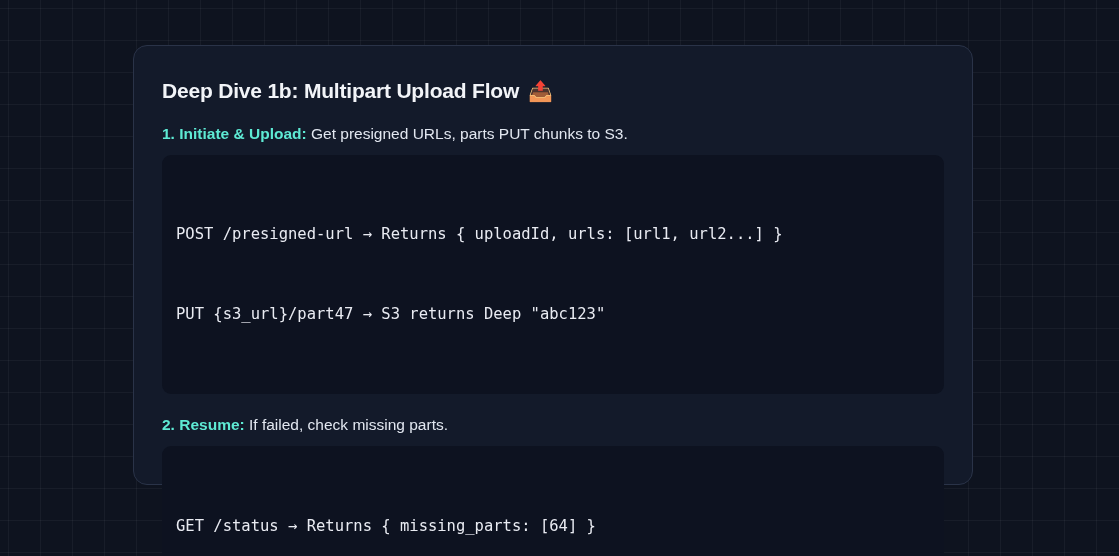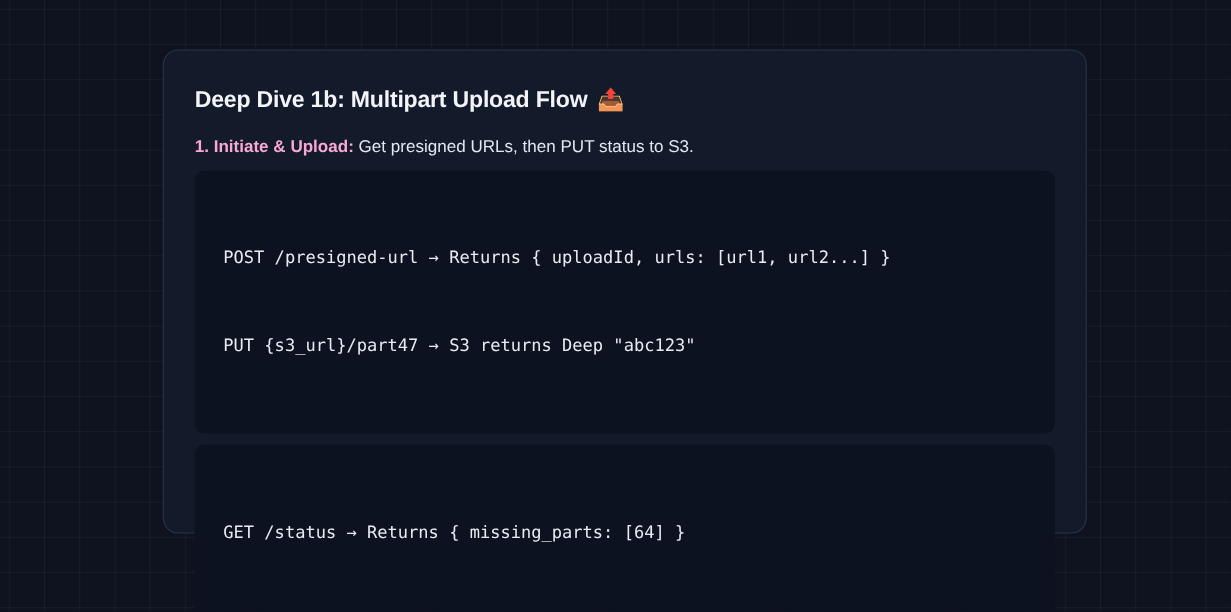--- a/index.html
+++ b/index.html
@@ -23,21 +23,21 @@
     background-image:
       linear-gradient(to right, rgba(255,255,255,0.045) 1px, transparent 1px),
       linear-gradient(to bottom, rgba(255,255,255,0.045) 1px, transparent 1px);
     background-size: 32px 32px;
     background-position: 8px 8px;
     box-sizing: border-box;
   }
 
   .card {
     position: absolute;
-    left: 148px;
+    left: 133px;
     top: 45px;
     width: 840px;
     height: 440px;
     box-sizing: border-box;
     background-color: #131a2a;
     border: 1px solid #2a3348;
     border-radius: 14px;
     padding: 32px 28px 28px 28px;
   }
 
@@ -59,21 +59,21 @@
   }
 
   .step {
     margin-top: 21px;
     font-size: 15.5px;
     color: #e4e8f0;
     line-height: 1.35;
   }
   .step-label {
     font-weight: bold;
-    color: #f9a8d4;
+    color: #5eead4;
   }
   .step-desc {
     font-weight: normal;
     color: #e2e7f0;
   }
 
   .code-block {
     margin-top: 10px;
     background-color: #0d1220;
     border-radius: 9px;
@@ -81,41 +81,43 @@
     font-family: "DejaVu Sans Mono", "Liberation Mono", monospace;
     font-size: 15.5px;
     line-height: 1.72;
     color: #e9ebf2;
     white-space: pre;
     overflow: hidden;
   }
   .code-line {
     display: block;
     white-space: pre;
-    margin-left: 12px;
   }
 </style>
 </head>
 <body>
 
 <div id="page">
 
   <div class="card">
 
     <h1 class="card-title">
       <span>Deep Dive 1b: Multipart Upload Flow</span>
       <span class="title-emoji">📤</span>
     </h1>
 
     <div class="step">
-      <span class="step-label">1. Initiate &amp; Upload</span><span class="step-label">: </span><span class="step-desc">Get presigned URLs, then PUT status to S3.</span>
+      <span class="step-label">1. Initiate &amp; Upload</span><span class="step-label">: </span><span class="step-desc">Get presigned URLs, parts PUT chunks to S3.</span>
     </div>
     <div class="code-block">
       <span class="code-line">POST /presigned-url → Returns { uploadId, urls: [url1, url2...] }</span>
       <span class="code-line">PUT {s3_url}/part47 → S3 returns Deep "abc123"</span>
     </div>
 
+    <div class="step">
+      <span class="step-label">2. Resume</span><span class="step-label">: </span><span class="step-desc">If failed, check missing parts.</span>
+    </div>
     <div class="code-block">
       <span class="code-line">GET /status → Returns { missing_parts: [64] }</span>
     </div>
 
   </div>
 </div>
 
 </body></html>

